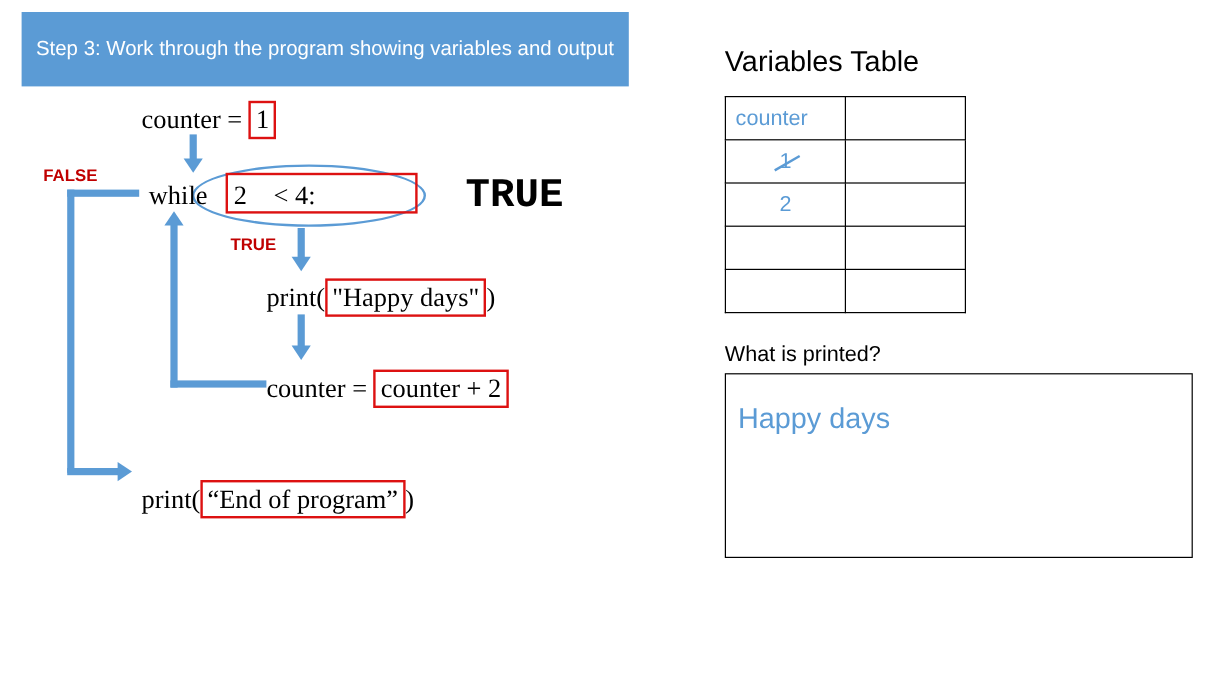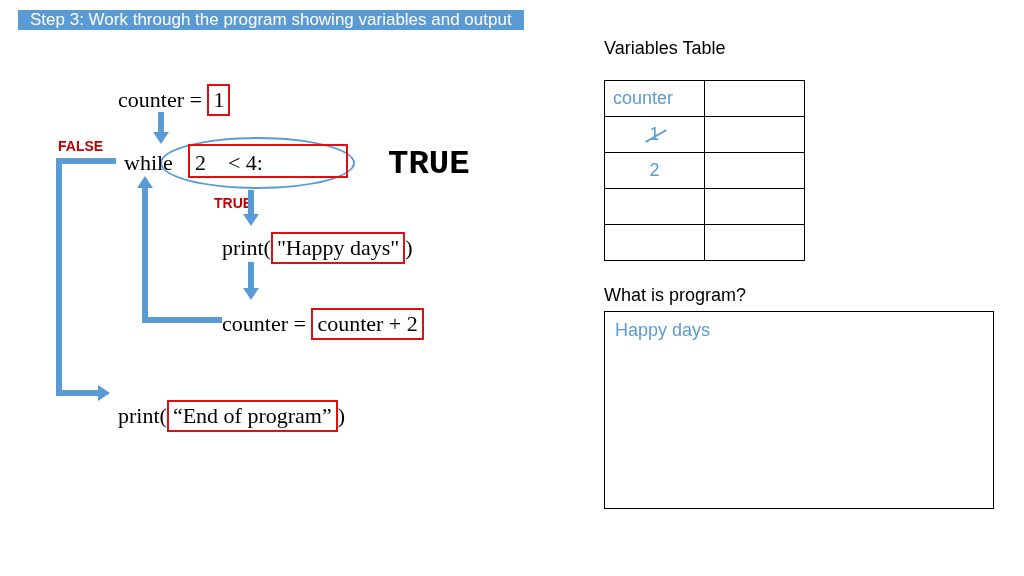--- a/index.html
+++ b/index.html
@@ -10,53 +10,53 @@
     font-family: Arial, sans-serif;
     position: relative;
     overflow: hidden;
   }
   .step-banner {
     position: absolute;
     top: 10px;
     left: 18px;
     background: #5b9bd5;
     color: #fff;
-    padding: 0 12px;
+    padding: 21px 12px;
     font-size: 17px;
     font-weight: 400;
   }
   .mono { font-family: Liberation Serif, serif; font-size: 22px; }
   .pos { position: absolute; }
   .redbox { border: 2.5px solid #d11; padding: 1px 4px; display: inline-block; }
   .ellipse {
     position: absolute;
     border: 2px solid #5b9bd5;
     border-radius: 50%;
     width: 195px;
     height: 52px;
     left: 160px;
     top: 137px;
   }
   .true-large { font-family: 'Courier New', monospace; font-size: 34px; font-weight: bold; }
-  .false-label, .true-label { color: #c00000; font-size: 14px; font-weight: bold; font-family: Arial, sans-serif; margin-left: 22px; }
-  .var-title { font-size: 18px; text-align: center; }
+  .false-label, .true-label { color: #c00000; font-size: 14px; font-weight: bold; font-family: Arial, sans-serif; }
+  .var-title { font-size: 24px; text-align: center; }
   .var-tbl { position: absolute; border-collapse: collapse; left: 604px; top: 80px; }
   .var-tbl td { border: 1px solid #000; width: 100px; height: 36px; text-align: center; font-size: 18px; color: #5b9bd5; }
   .var-tbl .hdr { text-align: left; padding-left: 8px; }
   .printed-label { font-size: 18px; }
   .printed-box {
     position: absolute;
     left: 604px;
     top: 311px;
     width: 390px;
-    height: 198px;
+    height: 154px;
     border: 1px solid #000;
-    padding: 8px 10px;
+    padding: 24px 10px;
     color: #5b9bd5;
-    font-size: 18px;
+    font-size: 24px;
   }
   .strike {
     position: absolute;
     width: 24px;
     height: 2px;
     background: #5b9bd5;
     transform: rotate(-30deg);
   }
   
   .arrow-line { position: absolute; background: #5b9bd5; }
@@ -139,16 +139,16 @@
       </tr>
   <tr>
         <td></td>
         <td></td>
       </tr>
 </tbody>
   </table>
 
 <div class="strike" style="left:644px; top:135px;"></div>
 
-<div class="pos printed-label" style="left:604px; top:285px;">What is program?</div>
+<div class="pos printed-label" style="left:604px; top:285px;">What is printed?</div>
 <div class="printed-box">
   <div>Happy days</div>
 </div>
 
 </body></html>

